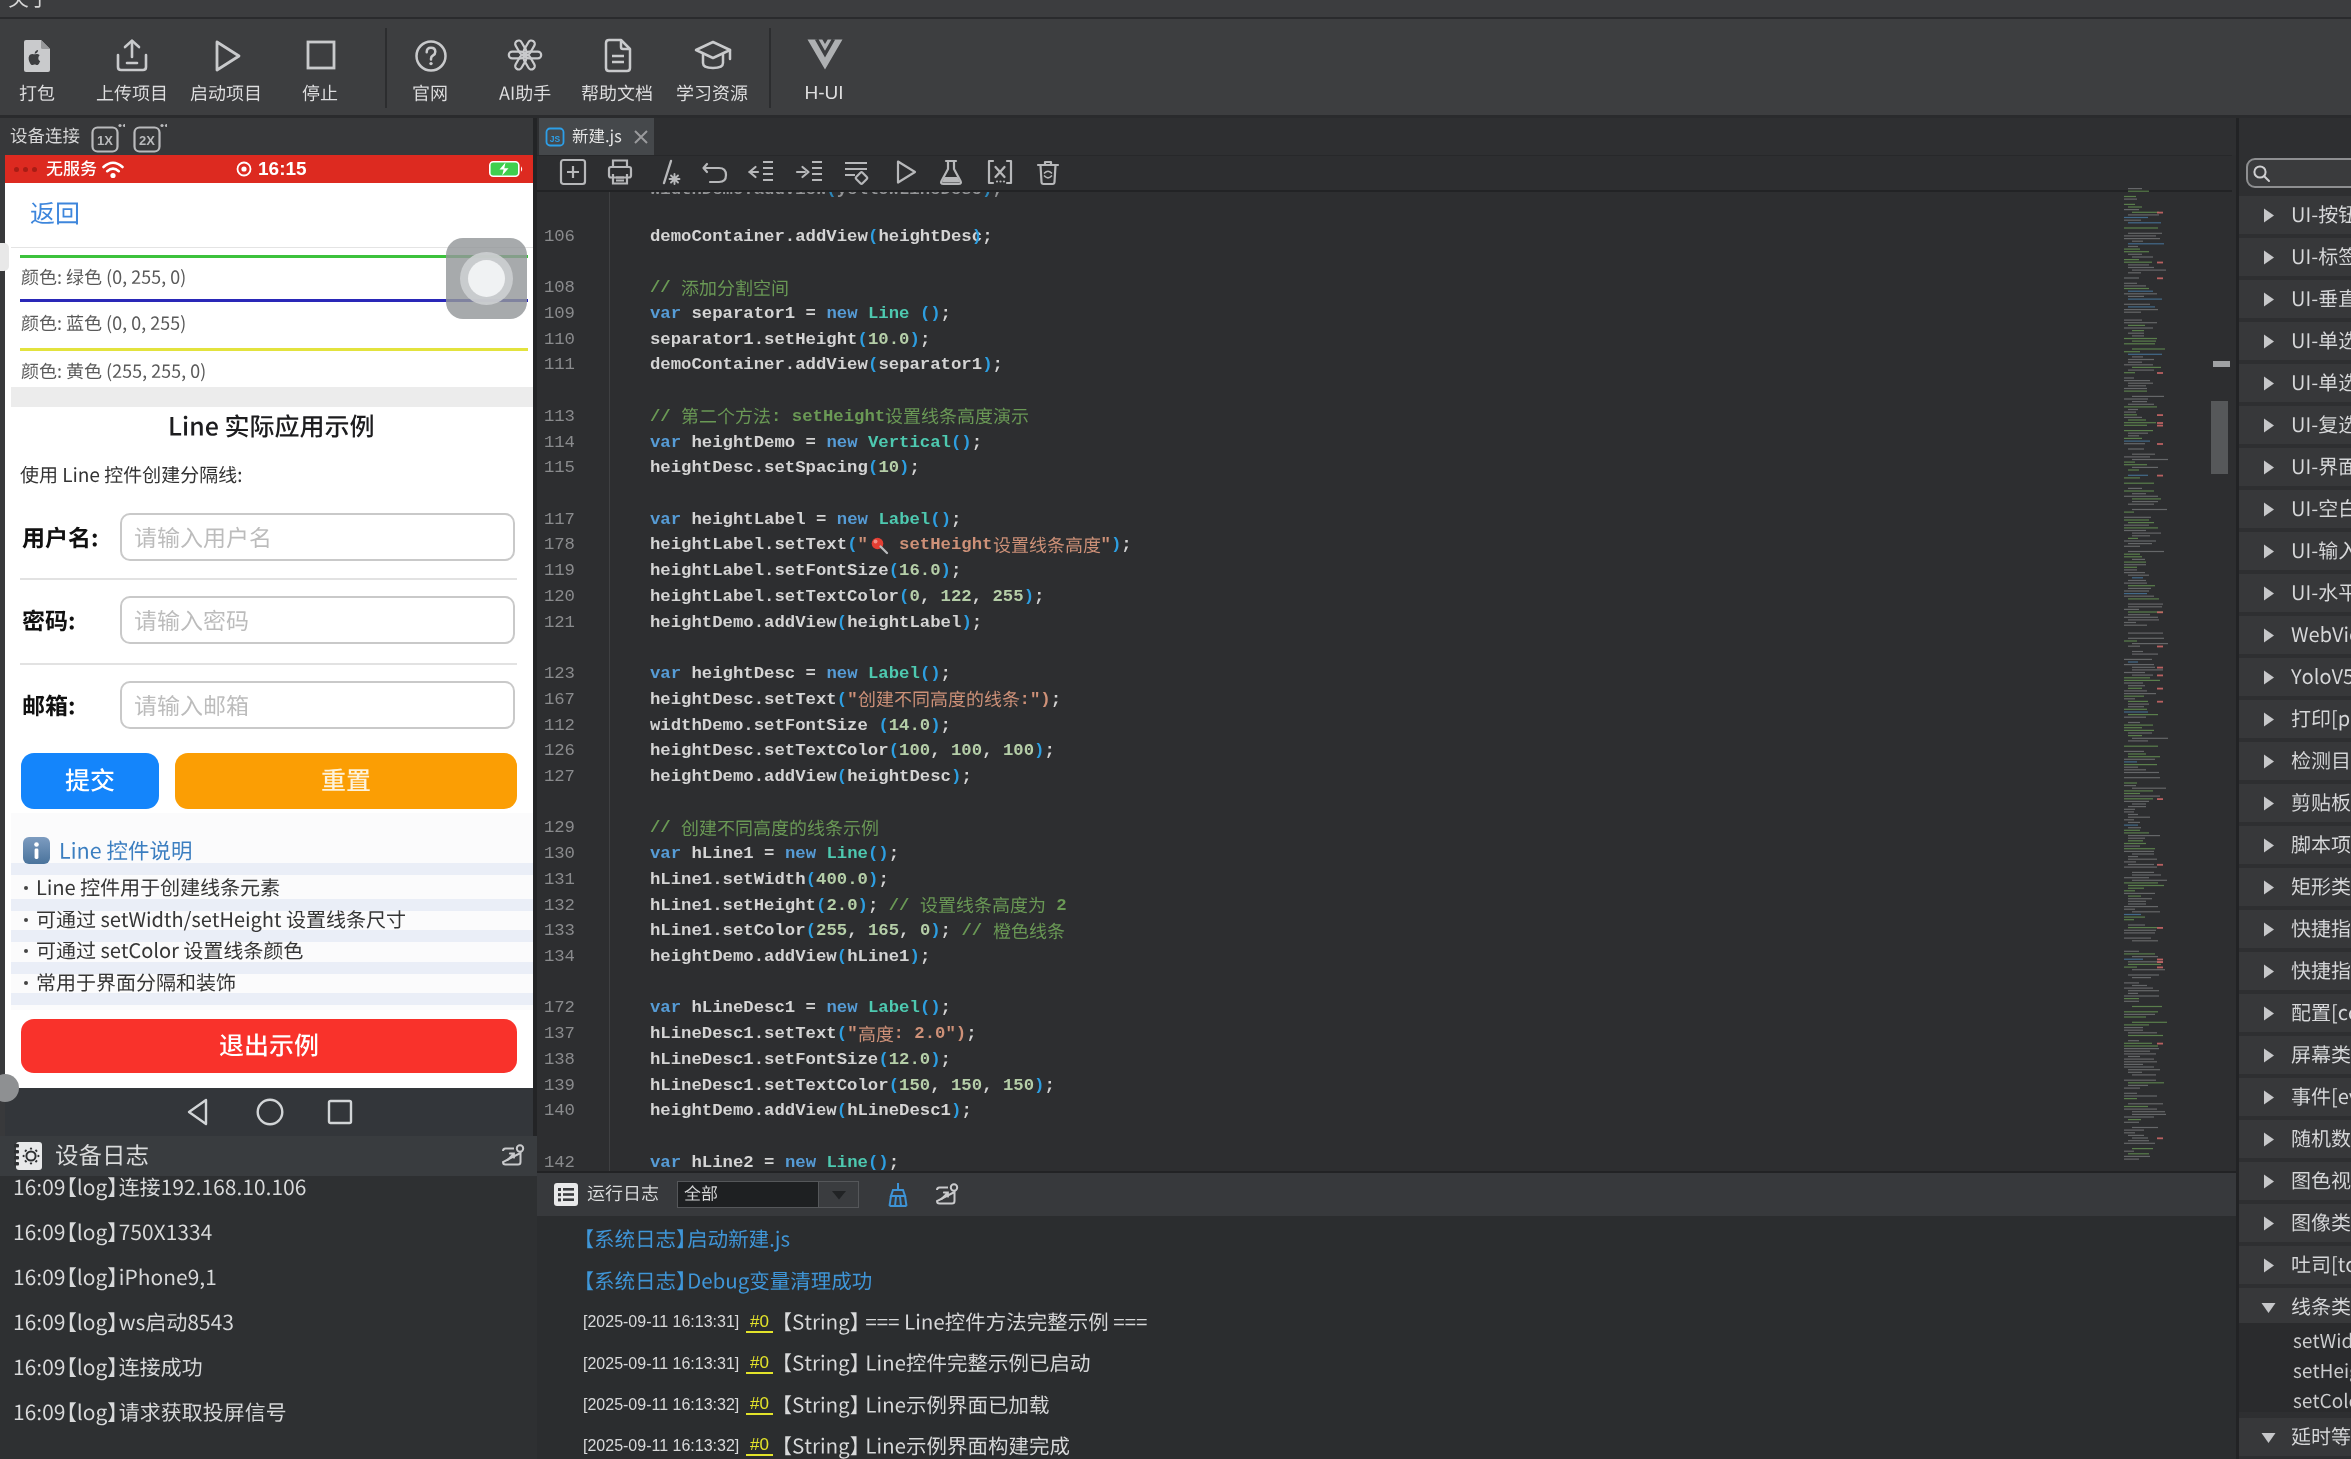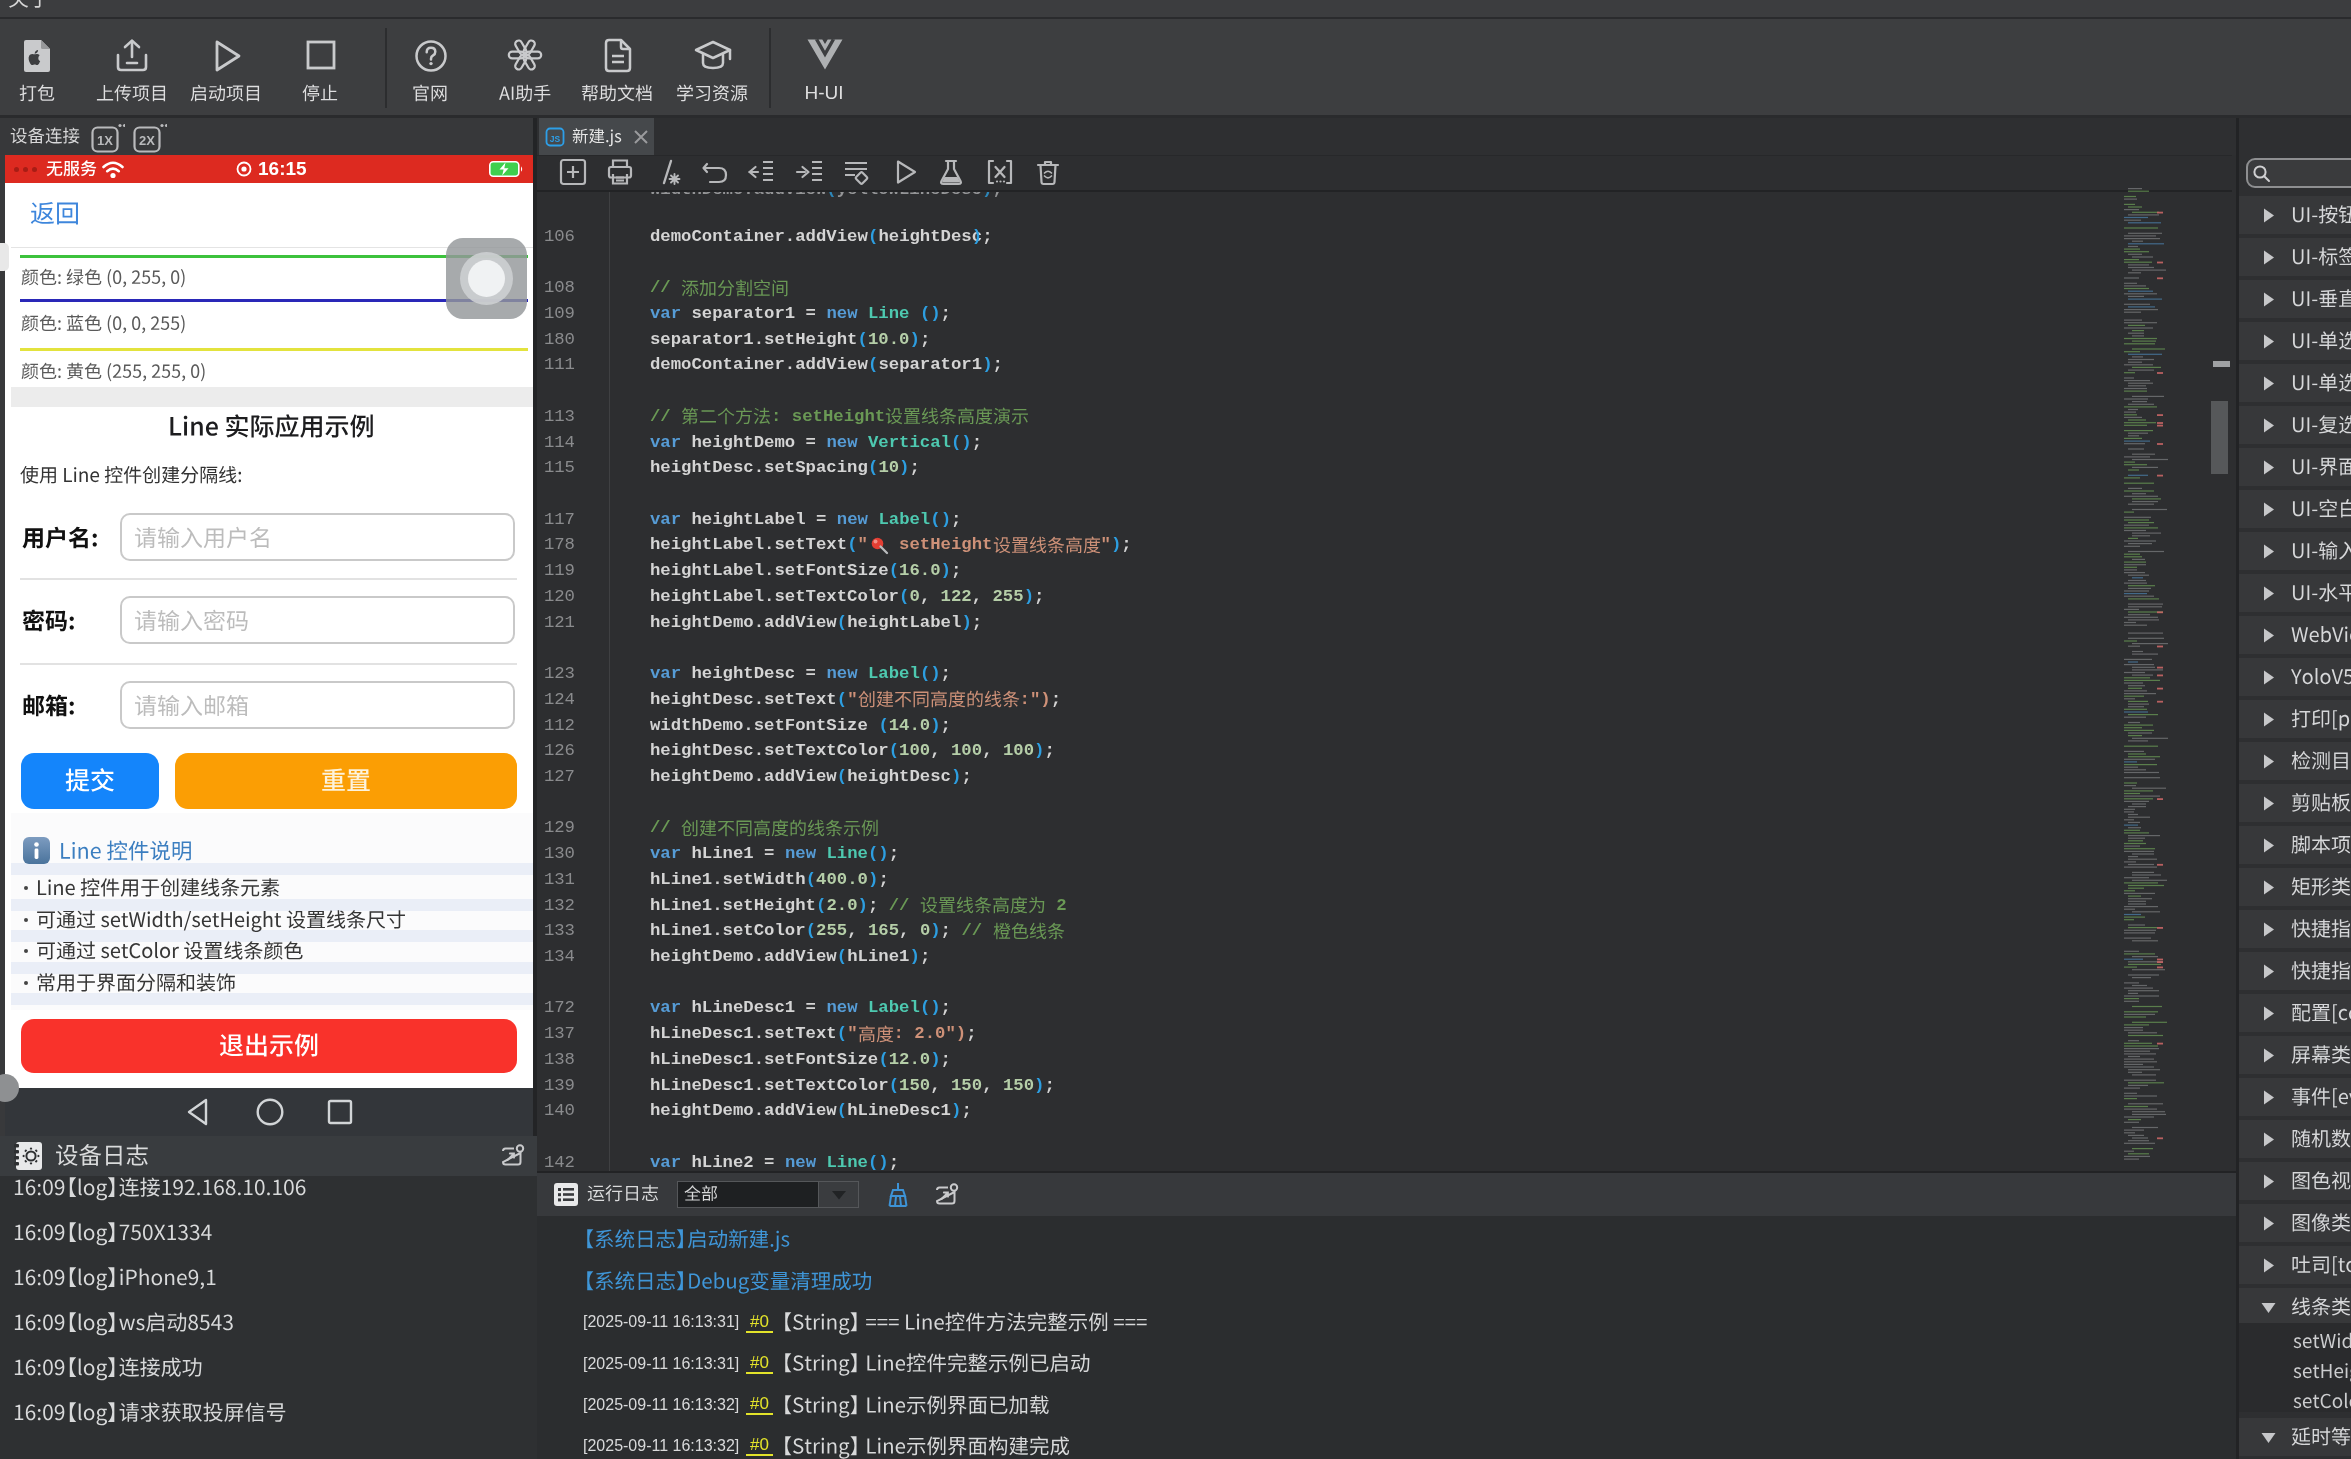--- a/index.html
+++ b/index.html
@@ -826,21 +826,21 @@
       </g>
     </svg>
     <div style="position:absolute;top:302.9px;font-family:&quot;Liberation Mono&quot;,monospace;font-size:17.3px;font-weight:400;color:#8a8b8d;line-height:22.5px;white-space:pre;right:1776.0px;">109</div>
     <div style="position:absolute;top:302.9px;font-family:&quot;Liberation Mono&quot;,monospace;font-size:17.3px;font-weight:700;color:#569cd6;line-height:22.5px;white-space:pre;left:650.0px;">var</div>
     <div style="position:absolute;top:302.9px;font-family:&quot;Liberation Mono&quot;,monospace;font-size:17.3px;font-weight:700;color:#d4d4d4;line-height:22.5px;white-space:pre;left:681.1px;"> separator1 = </div>
     <div style="position:absolute;top:302.9px;font-family:&quot;Liberation Mono&quot;,monospace;font-size:17.3px;font-weight:700;color:#569cd6;line-height:22.5px;white-space:pre;left:826.5px;">new</div>
     <div style="position:absolute;top:302.9px;font-family:&quot;Liberation Mono&quot;,monospace;font-size:17.3px;font-weight:700;color:#d4d4d4;line-height:22.5px;white-space:pre;left:857.6px;"> </div>
     <div style="position:absolute;top:302.9px;font-family:&quot;Liberation Mono&quot;,monospace;font-size:17.3px;font-weight:700;color:#4ec9b0;line-height:22.5px;white-space:pre;left:868.0px;">Line</div>
     <div style="position:absolute;top:302.9px;font-family:&quot;Liberation Mono&quot;,monospace;font-size:17.3px;font-weight:700;color:#2d9ee0;line-height:22.5px;white-space:pre;left:919.9px;">()</div>
     <div style="position:absolute;top:302.9px;font-family:&quot;Liberation Mono&quot;,monospace;font-size:17.3px;font-weight:700;color:#d4d4d4;line-height:22.5px;white-space:pre;left:940.6px;">;</div>
-    <div style="position:absolute;top:328.7px;font-family:&quot;Liberation Mono&quot;,monospace;font-size:17.3px;font-weight:400;color:#8a8b8d;line-height:22.5px;white-space:pre;right:1776.0px;">180</div>
+    <div style="position:absolute;top:328.7px;font-family:&quot;Liberation Mono&quot;,monospace;font-size:17.3px;font-weight:400;color:#8a8b8d;line-height:22.5px;white-space:pre;right:1776.0px;">110</div>
     <div style="position:absolute;top:328.7px;font-family:&quot;Liberation Mono&quot;,monospace;font-size:17.3px;font-weight:700;color:#d4d4d4;line-height:22.5px;white-space:pre;left:650.0px;">separator1.setHeight</div>
     <div style="position:absolute;top:328.7px;font-family:&quot;Liberation Mono&quot;,monospace;font-size:17.3px;font-weight:700;color:#2d9ee0;line-height:22.5px;white-space:pre;left:857.6px;">(</div>
     <div style="position:absolute;top:328.7px;font-family:&quot;Liberation Mono&quot;,monospace;font-size:17.3px;font-weight:700;color:#b5cea8;line-height:22.5px;white-space:pre;left:868.0px;">10.0</div>
     <div style="position:absolute;top:328.7px;font-family:&quot;Liberation Mono&quot;,monospace;font-size:17.3px;font-weight:700;color:#2d9ee0;line-height:22.5px;white-space:pre;left:909.5px;">)</div>
     <div style="position:absolute;top:328.7px;font-family:&quot;Liberation Mono&quot;,monospace;font-size:17.3px;font-weight:700;color:#d4d4d4;line-height:22.5px;white-space:pre;left:919.9px;">;</div>
     <div style="position:absolute;top:354.4px;font-family:&quot;Liberation Mono&quot;,monospace;font-size:17.3px;font-weight:400;color:#8a8b8d;line-height:22.5px;white-space:pre;right:1776.0px;">111</div>
     <div style="position:absolute;top:354.4px;font-family:&quot;Liberation Mono&quot;,monospace;font-size:17.3px;font-weight:700;color:#d4d4d4;line-height:22.5px;white-space:pre;left:650.0px;">demoContainer.addView</div>
     <div style="position:absolute;top:354.4px;font-family:&quot;Liberation Mono&quot;,monospace;font-size:17.3px;font-weight:700;color:#2d9ee0;line-height:22.5px;white-space:pre;left:868.0px;">(</div>
     <div style="position:absolute;top:354.4px;font-family:&quot;Liberation Mono&quot;,monospace;font-size:17.3px;font-weight:700;color:#d4d4d4;line-height:22.5px;white-space:pre;left:878.4px;">separator1</div>
     <div style="position:absolute;top:354.4px;font-family:&quot;Liberation Mono&quot;,monospace;font-size:17.3px;font-weight:700;color:#2d9ee0;line-height:22.5px;white-space:pre;left:982.2px;">)</div>
@@ -937,21 +937,21 @@
     <div style="position:absolute;top:611.6px;font-family:&quot;Liberation Mono&quot;,monospace;font-size:17.3px;font-weight:700;color:#2d9ee0;line-height:22.5px;white-space:pre;left:961.4px;">)</div>
     <div style="position:absolute;top:611.6px;font-family:&quot;Liberation Mono&quot;,monospace;font-size:17.3px;font-weight:700;color:#d4d4d4;line-height:22.5px;white-space:pre;left:971.8px;">;</div>
     <div style="position:absolute;top:663.0px;font-family:&quot;Liberation Mono&quot;,monospace;font-size:17.3px;font-weight:400;color:#8a8b8d;line-height:22.5px;white-space:pre;right:1776.0px;">123</div>
     <div style="position:absolute;top:663.0px;font-family:&quot;Liberation Mono&quot;,monospace;font-size:17.3px;font-weight:700;color:#569cd6;line-height:22.5px;white-space:pre;left:650.0px;">var</div>
     <div style="position:absolute;top:663.0px;font-family:&quot;Liberation Mono&quot;,monospace;font-size:17.3px;font-weight:700;color:#d4d4d4;line-height:22.5px;white-space:pre;left:681.1px;"> heightDesc = </div>
     <div style="position:absolute;top:663.0px;font-family:&quot;Liberation Mono&quot;,monospace;font-size:17.3px;font-weight:700;color:#569cd6;line-height:22.5px;white-space:pre;left:826.5px;">new</div>
     <div style="position:absolute;top:663.0px;font-family:&quot;Liberation Mono&quot;,monospace;font-size:17.3px;font-weight:700;color:#d4d4d4;line-height:22.5px;white-space:pre;left:857.6px;"> </div>
     <div style="position:absolute;top:663.0px;font-family:&quot;Liberation Mono&quot;,monospace;font-size:17.3px;font-weight:700;color:#4ec9b0;line-height:22.5px;white-space:pre;left:868.0px;">Label</div>
     <div style="position:absolute;top:663.0px;font-family:&quot;Liberation Mono&quot;,monospace;font-size:17.3px;font-weight:700;color:#2d9ee0;line-height:22.5px;white-space:pre;left:919.9px;">()</div>
     <div style="position:absolute;top:663.0px;font-family:&quot;Liberation Mono&quot;,monospace;font-size:17.3px;font-weight:700;color:#d4d4d4;line-height:22.5px;white-space:pre;left:940.6px;">;</div>
-    <div style="position:absolute;top:688.7px;font-family:&quot;Liberation Mono&quot;,monospace;font-size:17.3px;font-weight:400;color:#8a8b8d;line-height:22.5px;white-space:pre;right:1776.0px;">124</div>
+    <div style="position:absolute;top:688.7px;font-family:&quot;Liberation Mono&quot;,monospace;font-size:17.3px;font-weight:400;color:#8a8b8d;line-height:22.5px;white-space:pre;right:1776.0px;">167</div>
     <div style="position:absolute;top:688.7px;font-family:&quot;Liberation Mono&quot;,monospace;font-size:17.3px;font-weight:700;color:#d4d4d4;line-height:22.5px;white-space:pre;left:650.0px;">heightDesc.setText</div>
     <div style="position:absolute;top:688.7px;font-family:&quot;Liberation Mono&quot;,monospace;font-size:17.3px;font-weight:700;color:#2d9ee0;line-height:22.5px;white-space:pre;left:836.8px;">(</div>
     <div style="position:absolute;top:688.7px;font-family:&quot;Liberation Mono&quot;,monospace;font-size:17.3px;font-weight:700;color:#ce9178;line-height:22.5px;white-space:pre;left:847.2px;">"</div>
     <svg style="position:absolute;left:857.6px;top:686.3px;overflow:visible" width="162" height="27">
       <g fill="#ce9178" transform="translate(0 19.8) scale(0.01800 -0.01800)">
         <use href="#g521br" x="0"></use>
         <use href="#g5efar" x="1000"></use>
         <use href="#g4e0dr" x="2000"></use>
         <use href="#g540cr" x="3000"></use>
         <use href="#g9ad8r" x="4000"></use>

